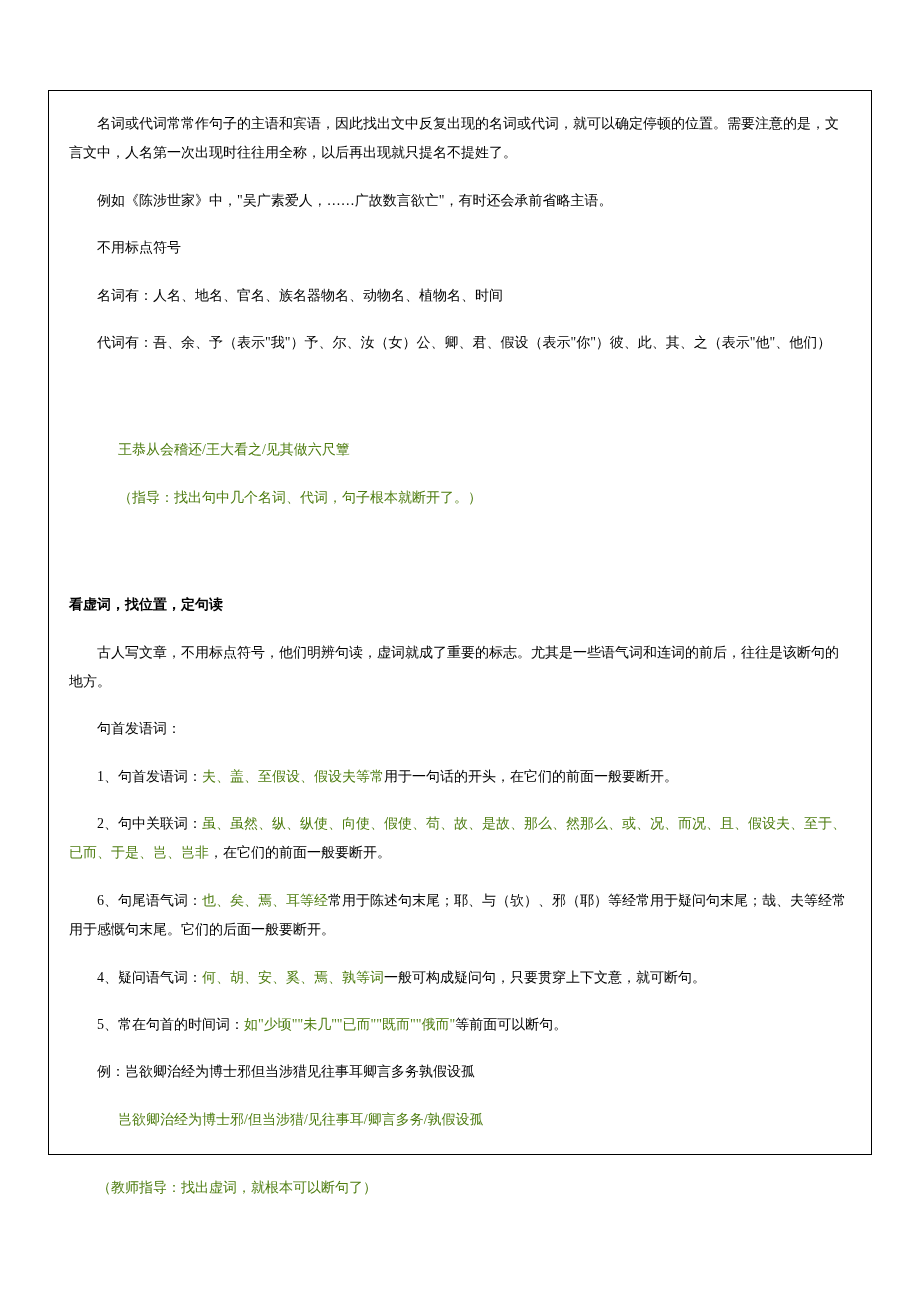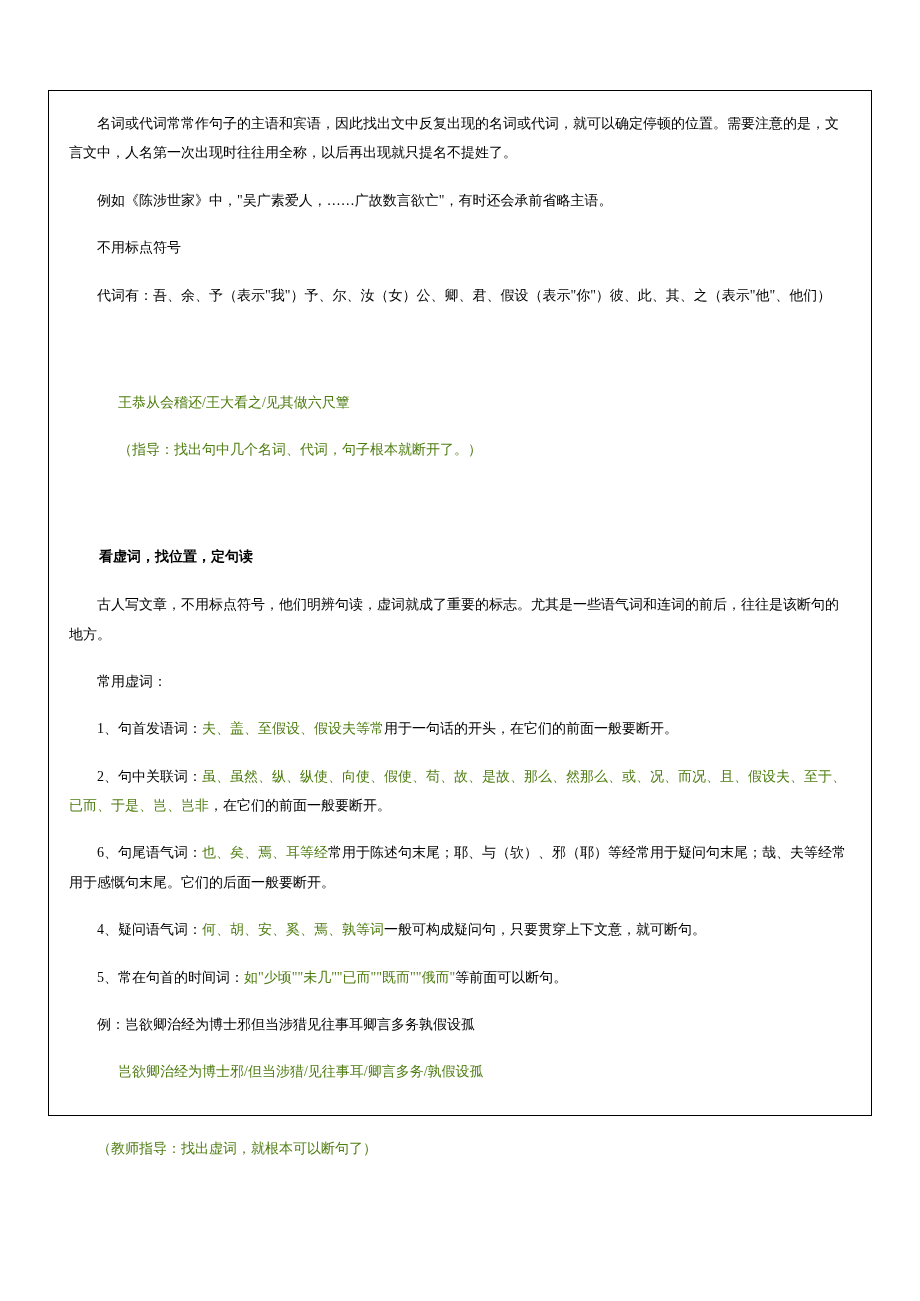--- a/index.html
+++ b/index.html
@@ -27,22 +27,21 @@
     font-family: Liberation Serif, serif;
   }
   .para.deep-indent {
     padding-left: 3.5em;
   }
   .blue {
     color: #4d7c0f;
   }
   .bold {
     font-weight: bold;
-    font-family: Liberation Mono, monospace;
-    margin-left: 30px;
+    font-family: Liberation Serif, serif;
   }
   .section-gap {
     height: 60px;
   }
   .outside {
     padding: 18px 0 0 0;
   }
   span { display: inline; }
 </style>
 </head>
@@ -50,37 +49,38 @@
 
 <div class="page">
   <div class="box">
 
     <p class="para indent">名词或代词常常作句子的主语和宾语，因此找出文中反复出现的名词或代词，就可以确定停顿的位置。需要注意的是，文言文中，人名第一次出现时往往用全称，以后再出现就只提名不提姓了。</p>
 
     <p class="para indent">例如《陈涉世家》中，"吴广素爱人，……广故数言欲亡"，有时还会承前省略主语。</p>
 
     <p class="para indent">不用标点符号</p>
 
+    <p class="para indent">名词有：人名、地名、官名、族名器物名、动物名、植物名、时间</p>
 
     <p class="para indent">代词有：吾、余、予（表示"我"）予、尔、汝（女）公、卿、君、假设（表示"你"）彼、此、其、之（表示"他"、他们）</p>
 
     <div class="section-gap"></div>
 
 
     <p class="para deep-indent"><span class="blue">王恭从会稽还/王大看之/见其做六尺簟</span></p>
 
     <p class="para deep-indent"><span class="blue">（指导：找出句中几个名词、代词，句子根本就断开了。）</span></p>
 
     <div class="section-gap"></div>
 
     <p class="para bold">看虚词，找位置，定句读</p>
 
     <p class="para indent">古人写文章，不用标点符号，他们明辨句读，虚词就成了重要的标志。尤其是一些语气词和连词的前后，往往是该断句的地方。</p>
 
-    <p class="para indent">常用虚词：</p>
+    <p class="para indent">句首发语词：</p>
 
     <p class="para indent">
       <span>1、句首发语词：</span><span class="blue">夫、盖、至假设、假设夫等常</span><span>用于一句话的开头，在它们的前面一般要断开。</span>
     </p>
 
     <p class="para indent">
       <span>2、句中关联词：</span><span class="blue">虽、虽然、纵、纵使、向使、假使、苟、故、是故、那么、然那么、或、况、而况、且、假设夫、至于、已而、于是、岂、岂非</span><span>，在它们的前面一般要断开。</span>
     </p>
 
     <p class="para indent">
@@ -90,20 +90,20 @@
     <p class="para indent">
       <span>4、疑问语气词：</span><span class="blue">何、胡、安、奚、焉、孰等词</span><span>一般可构成疑问句，只要贯穿上下文意，就可断句。</span>
     </p>
 
     <p class="para indent">
       <span>5、常在句首的时间词：</span><span class="blue">如"少顷""未几""已而""既而""俄而"</span><span>等前面可以断句。</span>
     </p>
 
     <p class="para indent">例：岂欲卿治经为博士邪但当涉猎见往事耳卿言多务孰假设孤</p>
 
-    <p class="para deep-indent" style="margin-bottom:8px"><span class="blue">岂欲卿治经为博士邪/但当涉猎/见往事耳/卿言多务/孰假设孤</span></p>
+    <p class="para deep-indent" style="margin-bottom:0"><span class="blue">岂欲卿治经为博士邪/但当涉猎/见往事耳/卿言多务/孰假设孤</span></p>
 
   </div>
 
   <div class="outside">
     <p class="para deep-indent"><span class="blue">（教师指导：找出虚词，就根本可以断句了）</span></p>
   </div>
 </div>
 
 </body></html>

